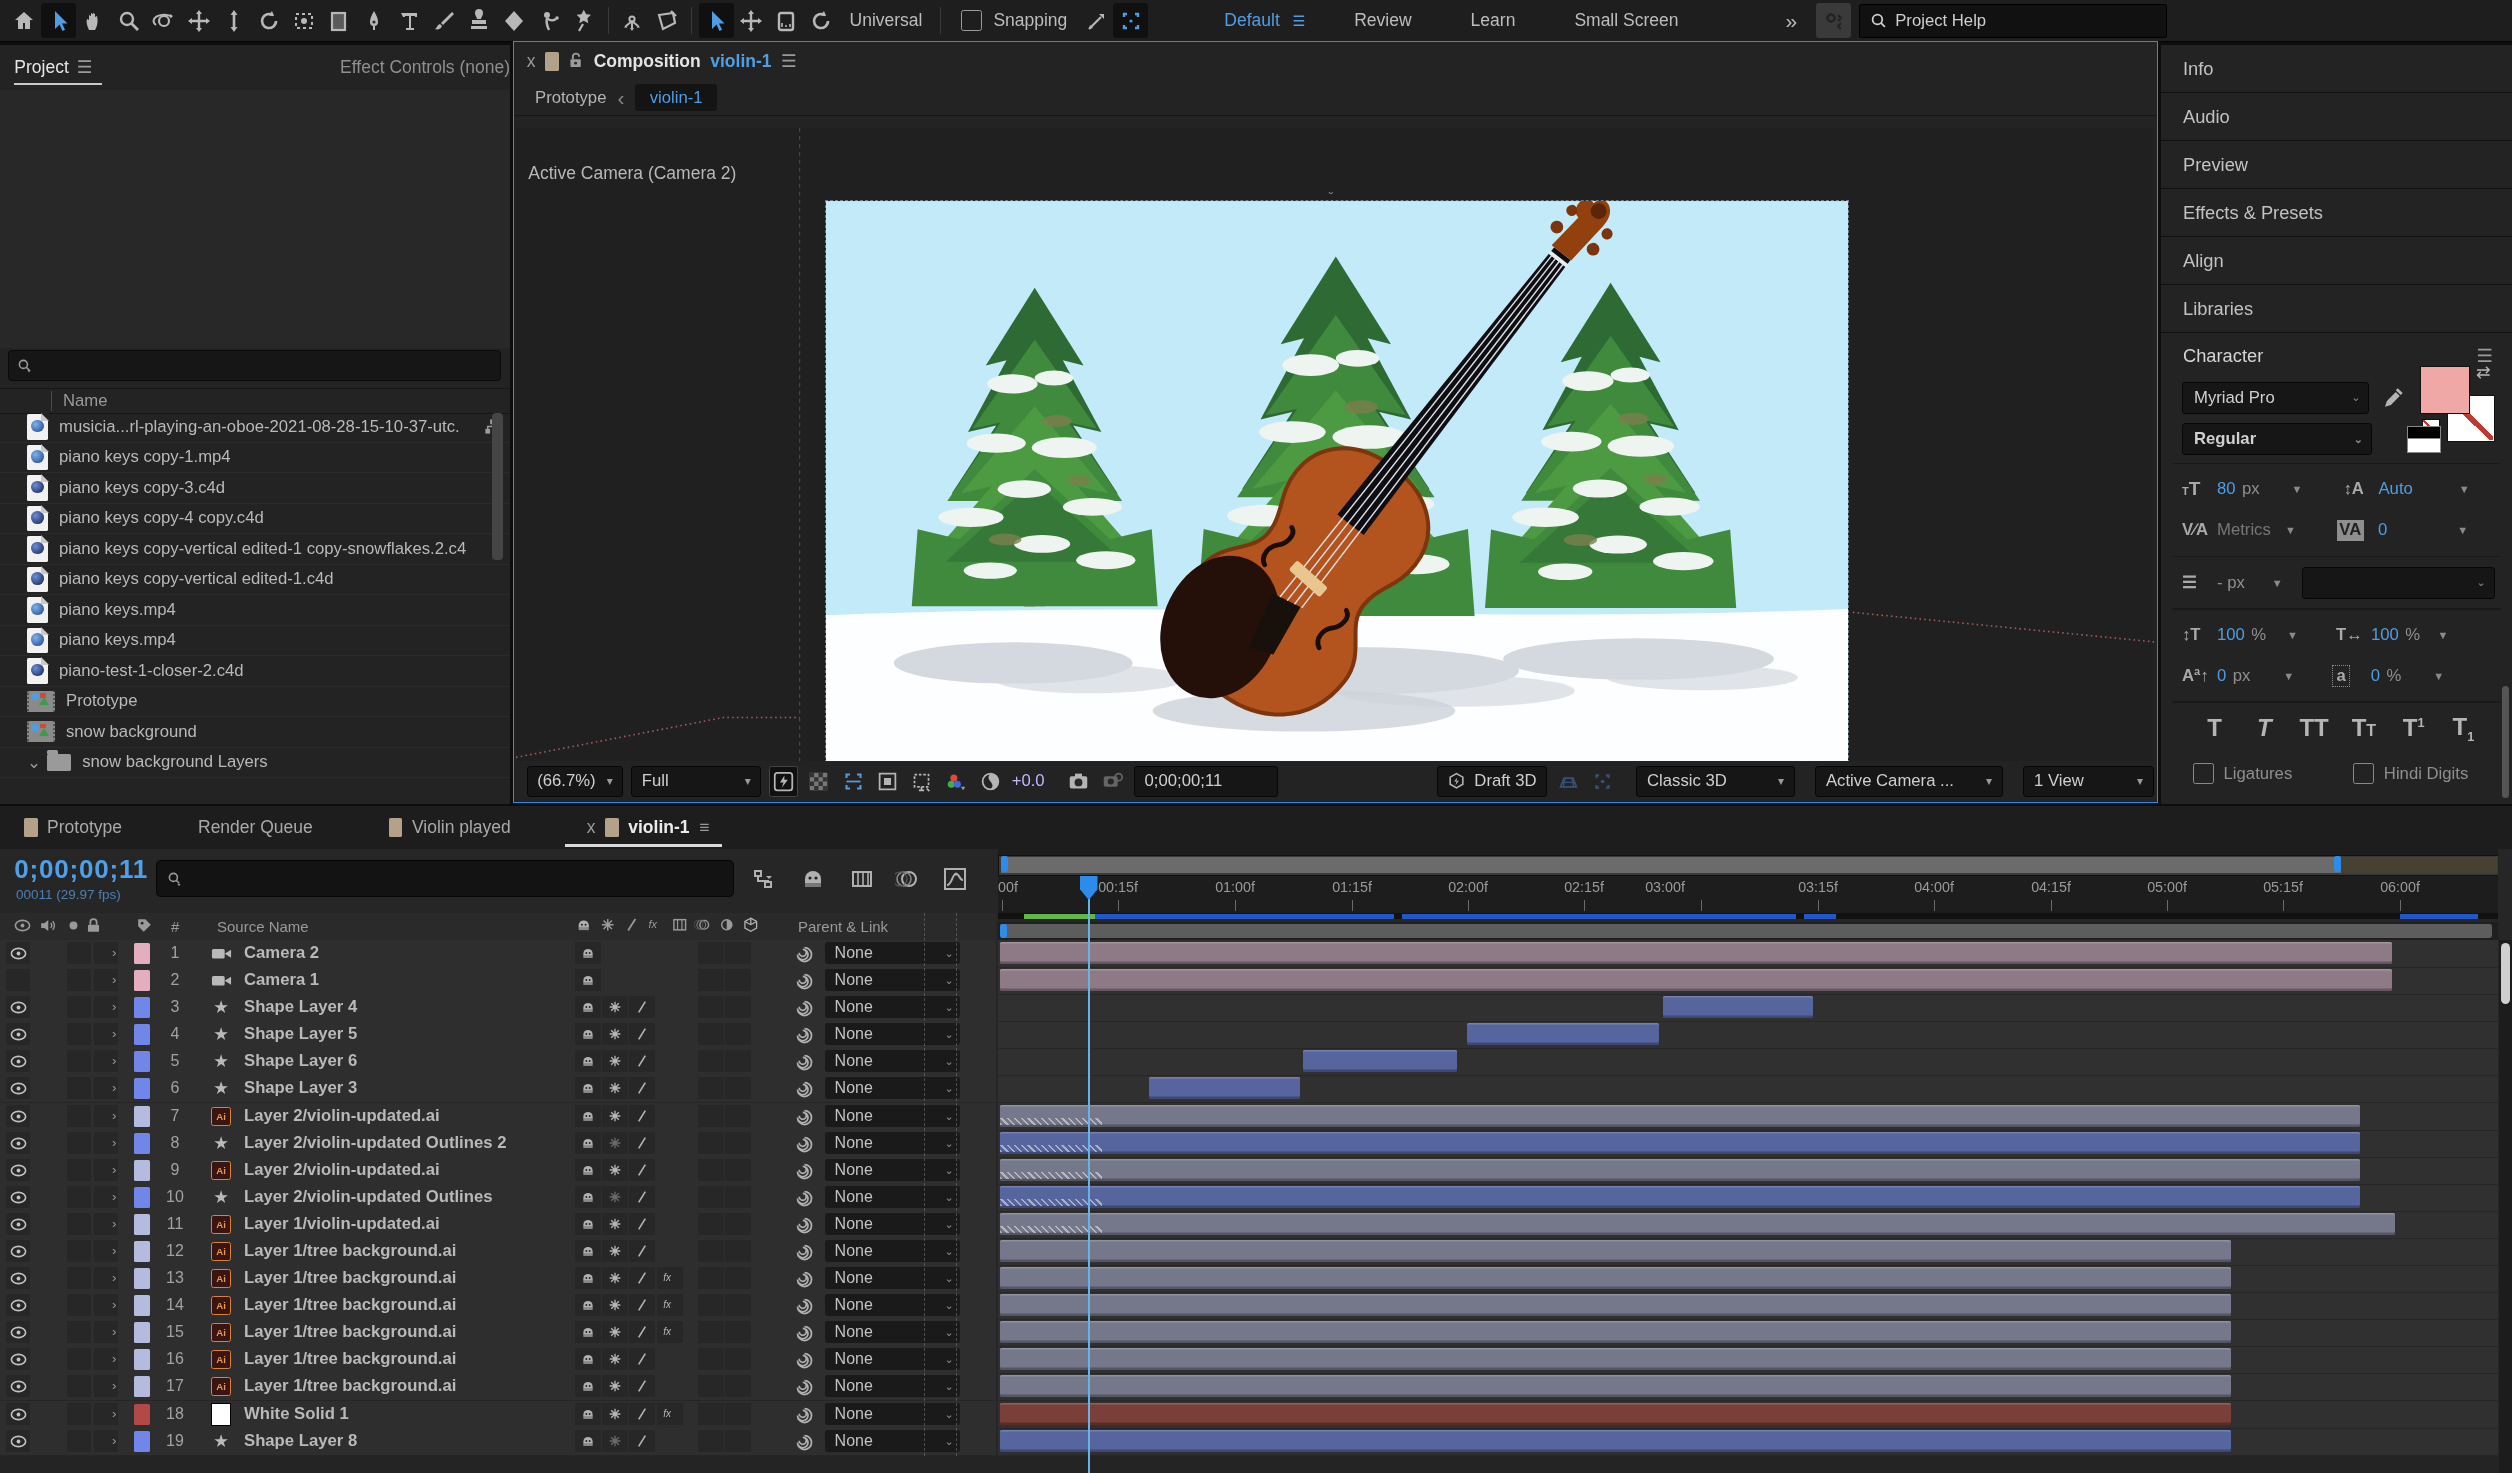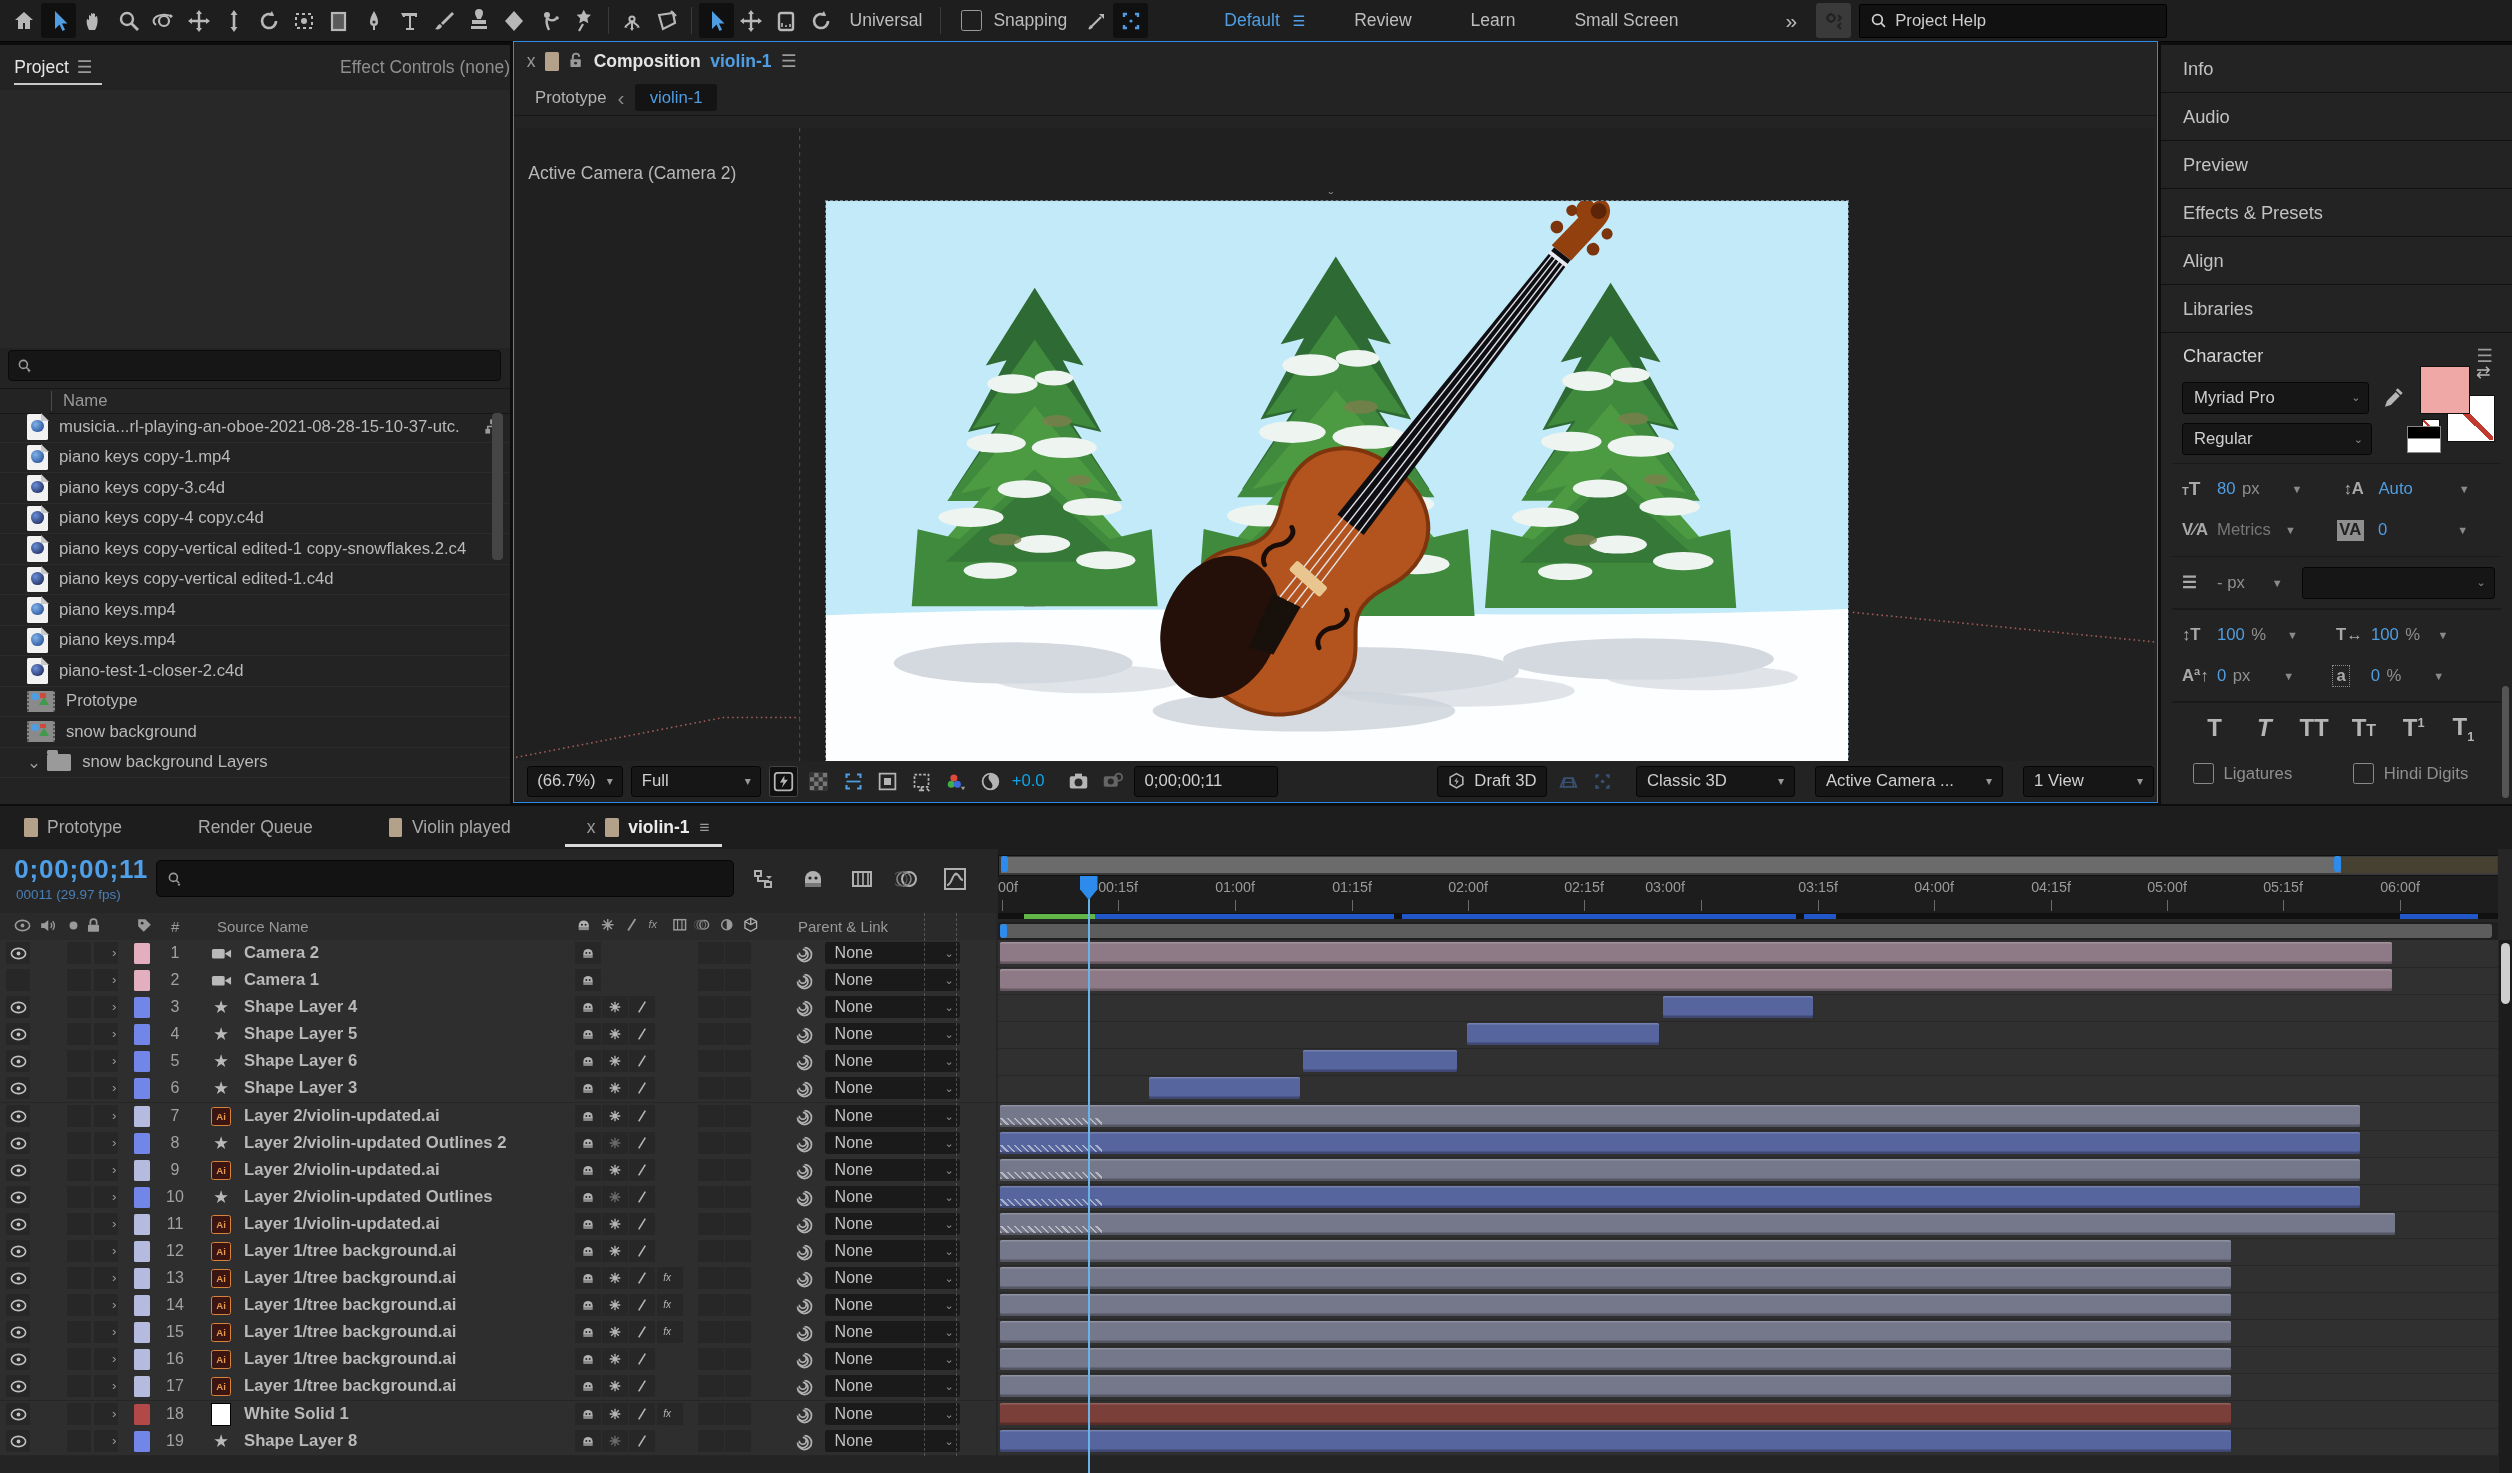--- a/index.html
+++ b/index.html
@@ -616,21 +616,21 @@
             <circle cx="13" cy="15" r="4" fill="#3a6ae0"></circle>
             <path d="M17 18l5 0-2.5 4z" fill="#9a9a9a"></path>
           </svg>
         </span>
       <span class="cicon">
           <svg viewBox="0 0 24 24">
             <circle cx="12" cy="12" r="9" fill="none" stroke="#b5b5b5" stroke-width="2"></circle>
             <path d="M12 3a9 9 0 0 1 0 18c3-3 3-5 0-9s-3-6 0-9z" fill="#b5b5b5"></path>
           </svg>
         </span>
-      <span style="color:#0ea5e9;">+0.0</span>
+      <span style="color:#c4b5fd;">+0.0</span>
       <span class="cicon" style="margin-left:12.7px;">
           <svg viewBox="0 0 24 24">
             <rect x="2" y="6" width="20" height="14" rx="2" fill="#b5b5b5"></rect>
             <circle cx="12" cy="13" r="4.5" fill="#2a2a2a"></circle>
             <rect x="8" y="3" width="8" height="4" fill="#b5b5b5"></rect>
           </svg>
         </span>
       <span class="cicon" style="opacity:.45;">
           <svg viewBox="0 0 24 24">
             <rect x="2" y="6" width="16" height="12" rx="2" fill="#b5b5b5"></rect>
@@ -701,21 +701,21 @@
       <span style="position:relative;width:76px;height:64px;margin-left:14.3px;flex:0 0 auto;">
         <span class="abs" style="left:27px;top:29px;width:46px;height:45px;background:#fff;border:1.6px solid #111;"></span>
         <span class="abs" style="left:27px;top:29px;width:46px;height:45px;background:linear-gradient(to top right,transparent 46%,#c03a30 46%,#c03a30 54%,transparent 54%);"></span>
         <span class="abs" style="left: 0px; top: 0px; width: 48px; height: 46px; border: 1.6px solid rgb(17, 17, 17); background: rgb(240, 168, 166);" id="fill-swatch"></span>
         <span class="abs" style="left:56px;top:-3.2px;color:#b5b5b5;font-size:17.5px;">⇄</span>
         <span class="abs" style="left:1.6px;top:53px;width:16px;height:16px;background:#fff;border:0.8px solid #111;">
             <span class="abs" style="left:0;top:0;width:16px;height:16px;background:linear-gradient(to top right,transparent 44%,#c03a30 44%,#c03a30 56%,transparent 56%);"></span>
           </span>
       </span>
     </div>
-    <div class="crow" style="height:37px;margin-top:4.8px;">
+    <div class="crow" style="height:37px;margin-top:4.8px;font-weight:bold;">
       <span class="cselect" style="width:169px;">
           <span>Regular</span>
           <span class="dd">⌄</span>
         </span>
       <span style="margin-left:35px;width:32px;height:27px;position:relative;flex:0 0 auto;">
         <span class="abs" style="left:0;top:0;width:32px;height:12.7px;background:#000;border:0.8px solid #888;"></span>
         <span class="abs" style="left:0;top:12.7px;width:32px;height:12.7px;background:#fff;border:0.8px solid #888;"></span>
       </span>
     </div>
     <div class="hsep"></div>

